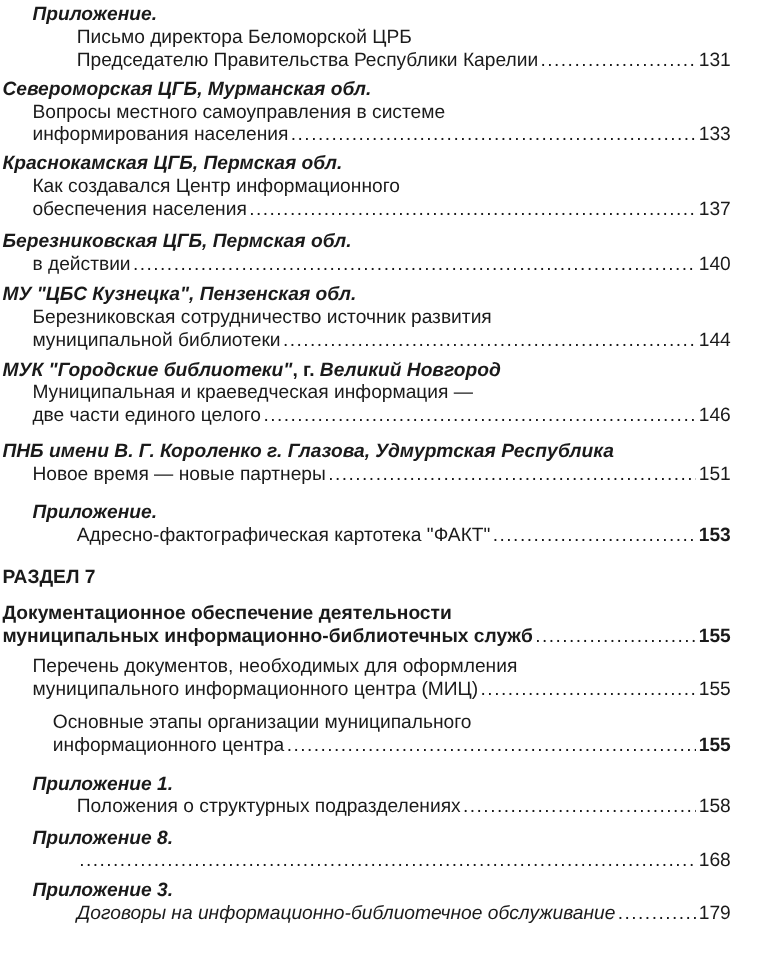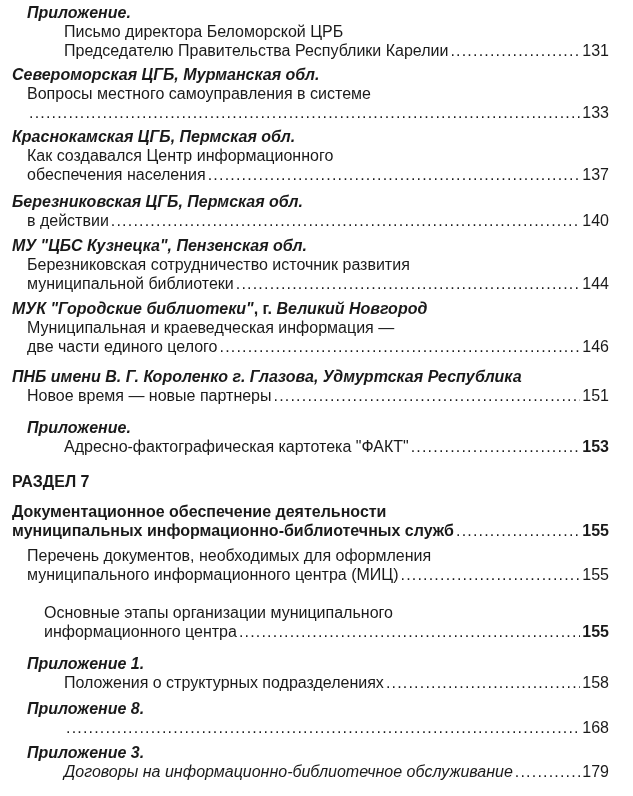--- a/index.html
+++ b/index.html
@@ -41,21 +41,21 @@
   }
   .page-num {
     flex-shrink: 0;
     margin-left: 2px;
     font-style: normal;
     font-weight: normal;
     text-align: center;
   }
   .page-num.bold { font-weight: bold; }
   
-  .indent-0 { padding-left: 12px; }
+  .indent-0 { padding-left: 2px; }
   .indent-1 { padding-left: 27px; }
   .indent-2 { padding-left: 64px; }
   
   .style-heading        { font-weight: bold; font-style: italic; }
   .style-section        { font-weight: bold; font-style: normal; }
   .style-item           { font-weight: normal; font-style: normal; }
   .style-appendix-label { font-weight: bold; font-style: italic; }
   .style-sub-item       { font-weight: normal; font-style: normal; }
   .style-sub-item-italic{ font-weight: normal; font-style: italic; }
   
@@ -84,20 +84,21 @@
     <div class="entry style-heading indent-0" style="margin-top: 5px;">
       <div class="line">
         <span class="line-text">Североморская ЦГБ, Мурманская обл.</span>
       </div>
     </div>
     <div class="entry style-item indent-1">
       <div class="line">
         <span class="line-text">Вопросы местного самоуправления в системе</span>
       </div>
       <div class="line">
+        <span class="line-text">информирования населения</span>
         <span class="leader"></span>
         <span class="page-num">133</span>
       </div>
     </div>
     <div class="entry style-heading indent-0" style="margin-top: 5px;">
       <div class="line">
         <span class="line-text">Краснокамская ЦГБ, Пермская обл.</span>
       </div>
     </div>
     <div class="entry style-item indent-1">
@@ -194,21 +195,21 @@
     <div class="entry style-item indent-1" style="margin-top: 6px;">
       <div class="line">
         <span class="line-text">Перечень документов, необходимых для оформления</span>
       </div>
       <div class="line">
         <span class="line-text">муниципального информационного центра (МИЦ)</span>
         <span class="leader"></span>
         <span class="page-num">155</span>
       </div>
     </div>
-    <div class="entry style-item indent-1" style="margin-top: 19px; padding-left: 44px;">
+    <div class="entry style-item indent-1" style="margin-top: 9px; padding-left: 44px;">
       <div class="line">
         <span class="line-text">Основные этапы организации муниципального</span>
       </div>
       <div class="line">
         <span class="line-text">информационного центра</span>
         <span class="leader"></span>
         <span class="page-num bold">155</span>
       </div>
     </div>
     <div class="entry style-appendix-label indent-1" style="margin-top: 13px;">

